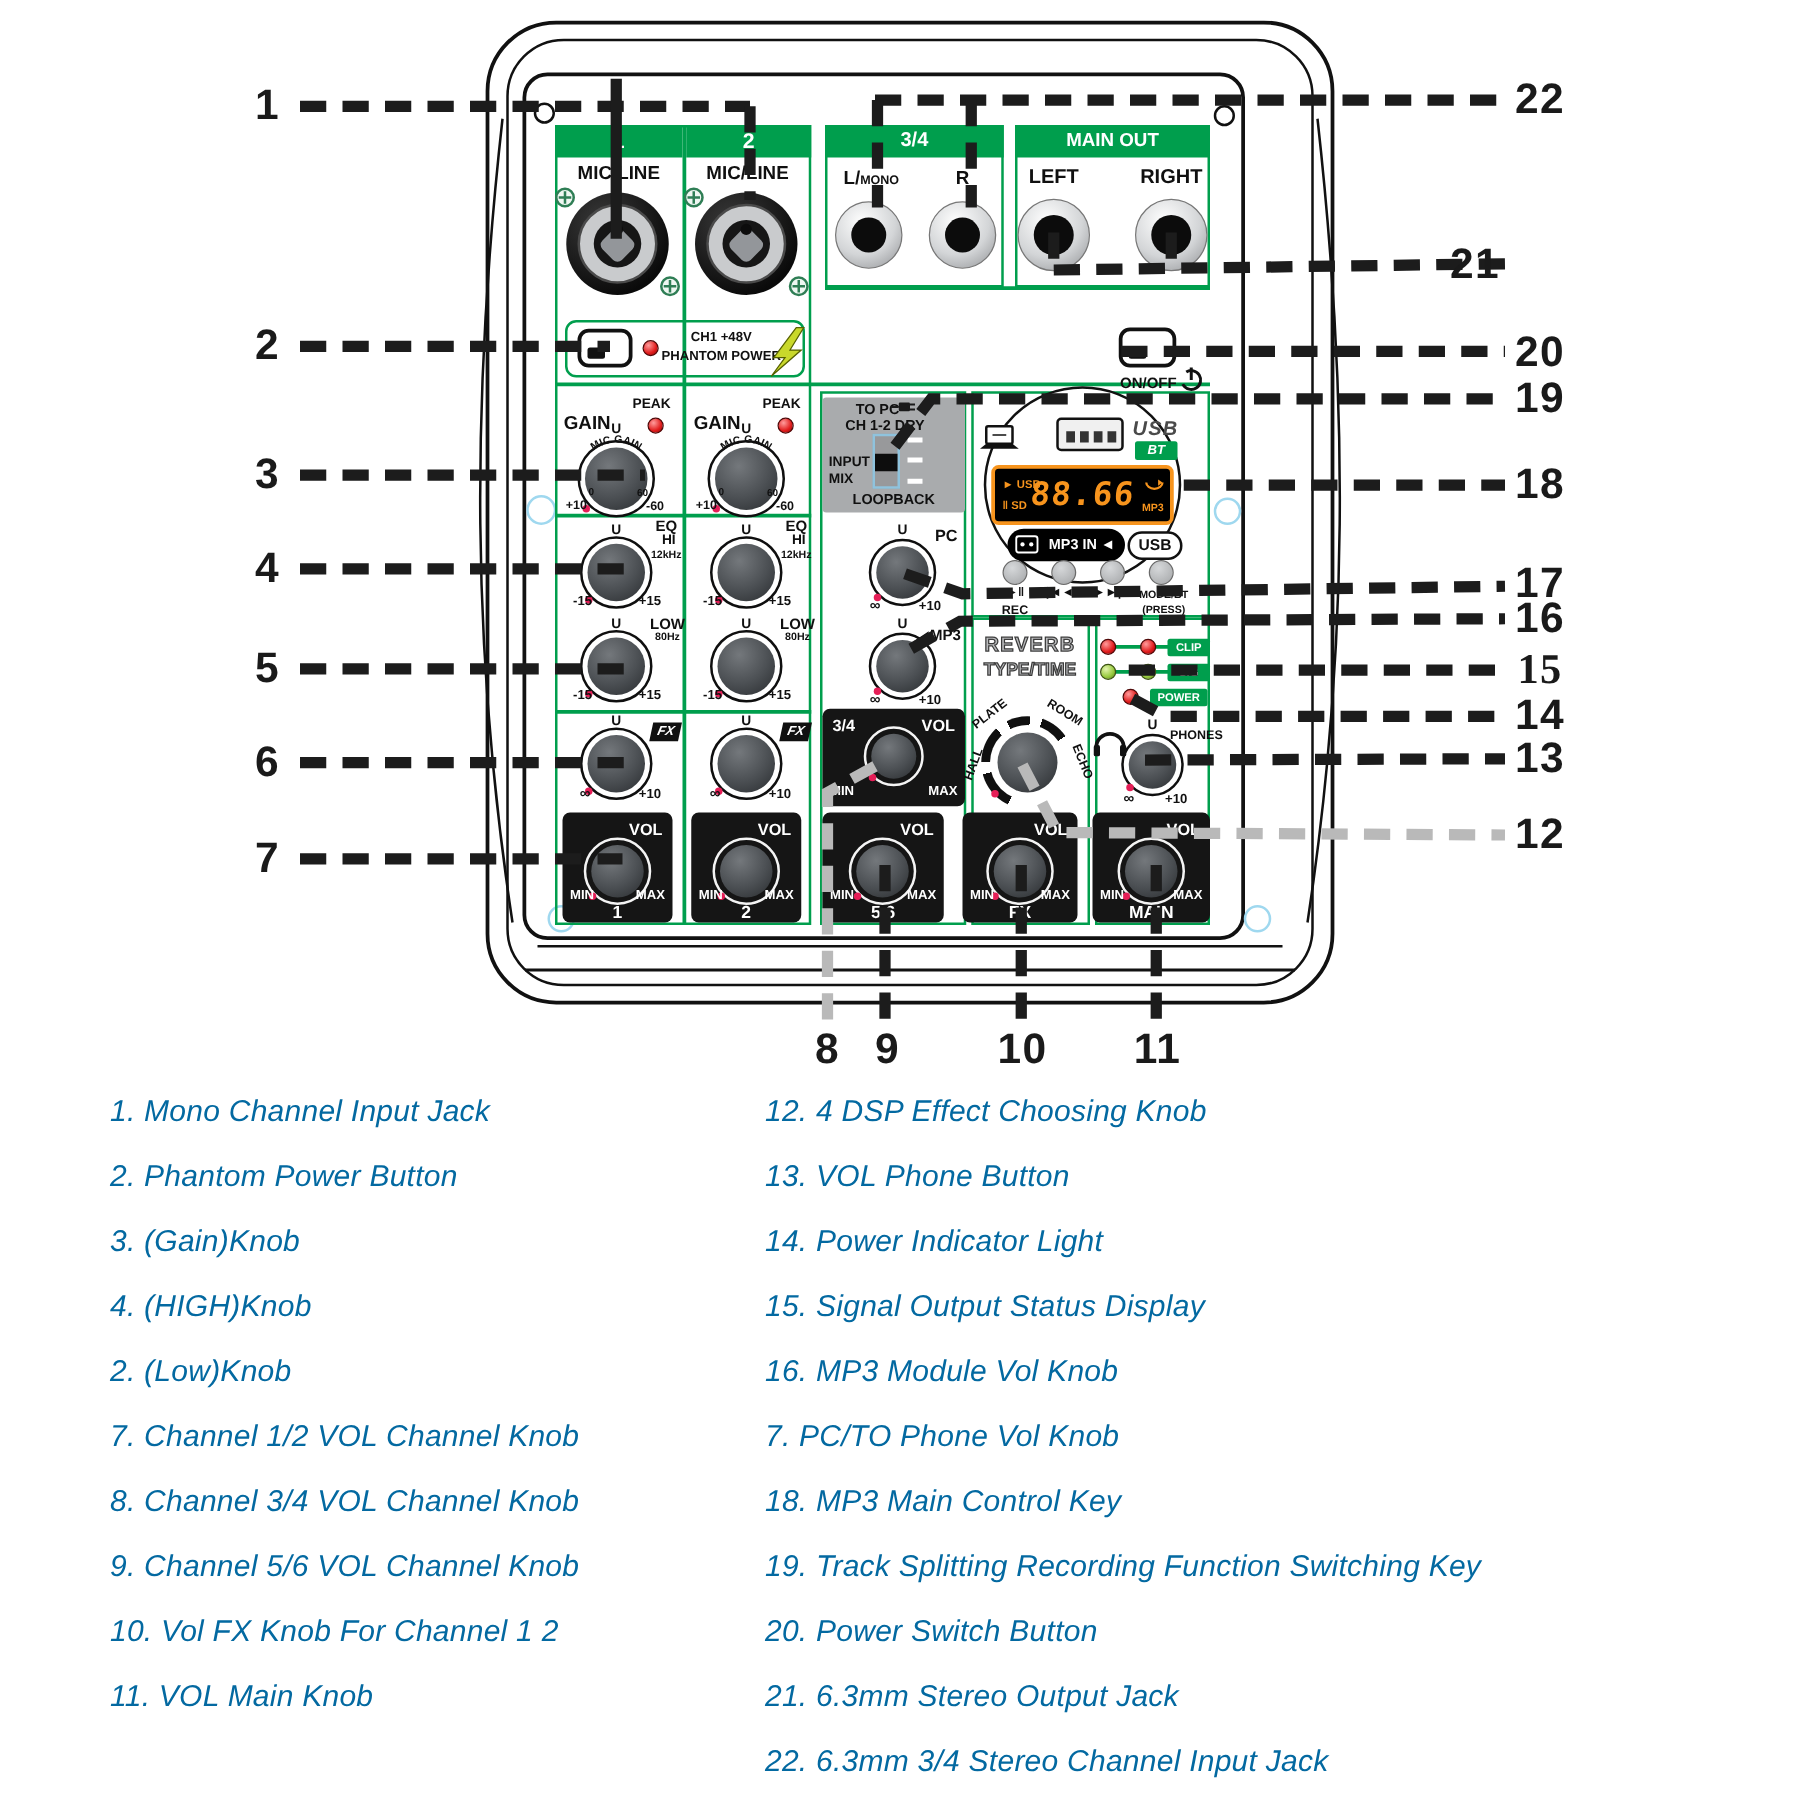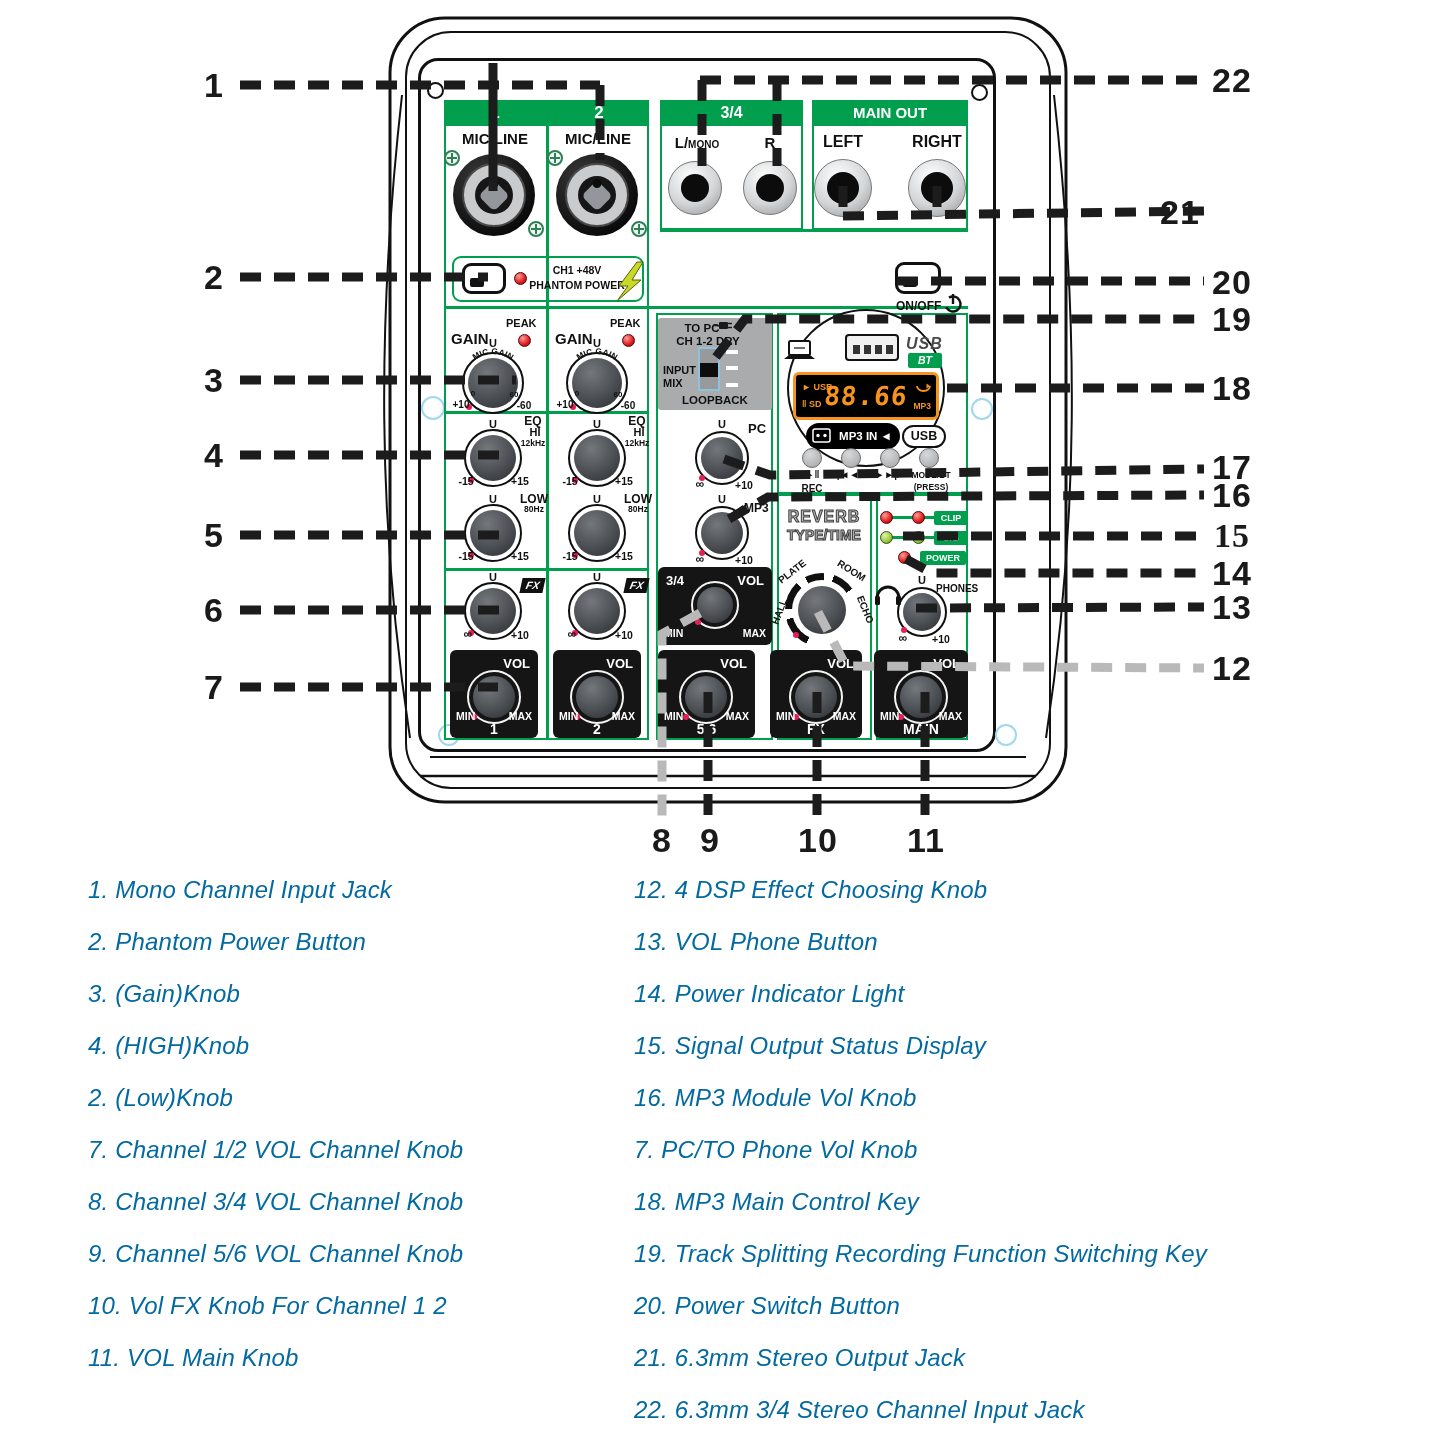--- a/index.html
+++ b/index.html
@@ -558,21 +558,21 @@
     <div class="legend-item">2. Phantom Power Button</div>
     <div class="legend-item">3. (Gain)Knob</div>
     <div class="legend-item">4. (HIGH)Knob</div>
     <div class="legend-item">2. (Low)Knob</div>
     <div class="legend-item">7. Channel 1/2 VOL Channel Knob</div>
     <div class="legend-item">8. Channel 3/4 VOL Channel Knob</div>
     <div class="legend-item">9. Channel 5/6 VOL Channel Knob</div>
     <div class="legend-item">10. Vol FX Knob For Channel 1 2</div>
     <div class="legend-item">11. VOL Main Knob</div>
   </div>
-  <div class="legend-col" style="left:634px;top:864px;">
+  <div class="legend-col" style="left:612px;top:864px;">
     <div class="legend-item">12. 4 DSP Effect Choosing Knob</div>
     <div class="legend-item">13. VOL Phone Button</div>
     <div class="legend-item">14. Power Indicator Light</div>
     <div class="legend-item">15. Signal Output Status Display</div>
     <div class="legend-item">16. MP3 Module Vol Knob</div>
     <div class="legend-item">7. PC/TO Phone Vol Knob</div>
     <div class="legend-item">18. MP3 Main Control Key</div>
     <div class="legend-item">19. Track Splitting Recording Function Switching Key</div>
     <div class="legend-item">20. Power Switch Button</div>
     <div class="legend-item">21. 6.3mm Stereo Output Jack</div>

